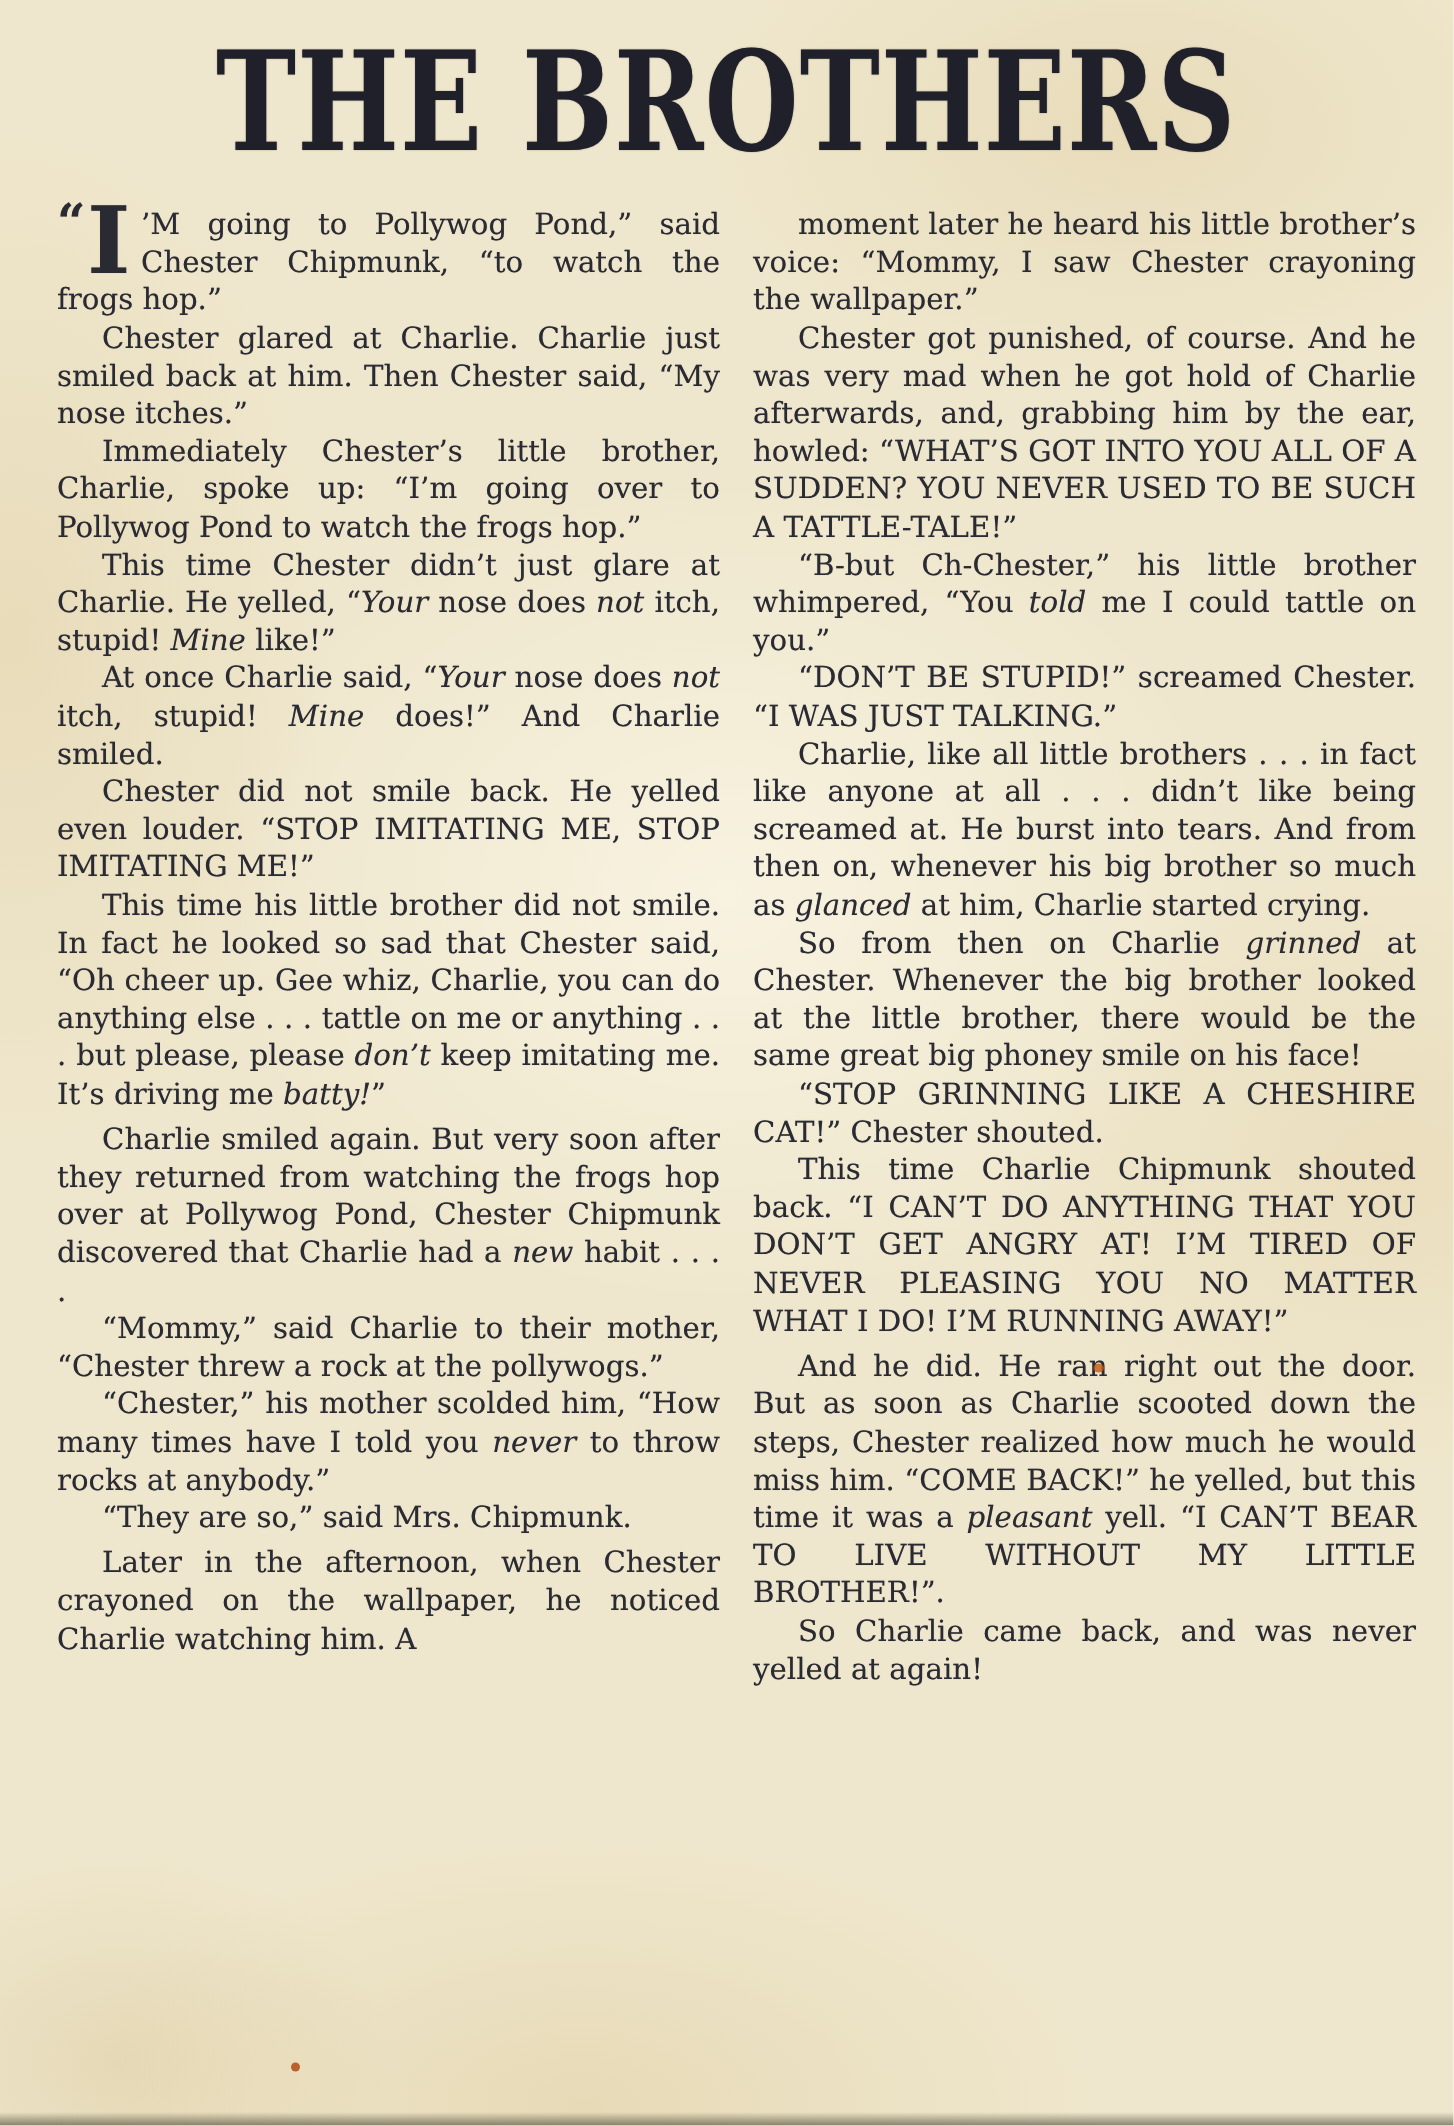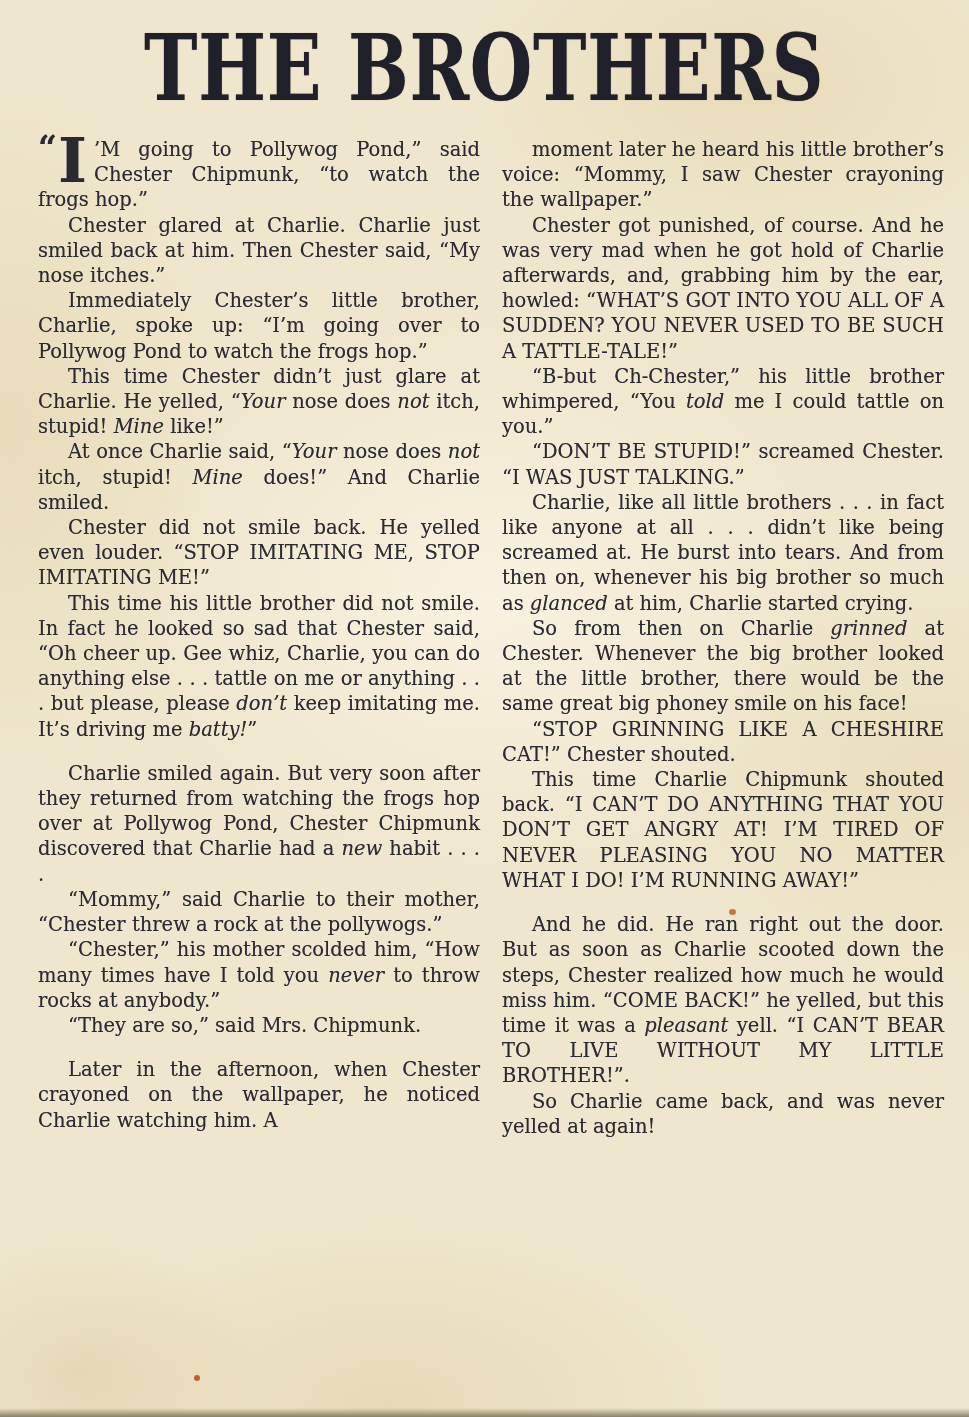--- a/index.html
+++ b/index.html
@@ -41,21 +41,21 @@
   }
   .col {
     width: 442px;
     font-size: 19.5px;
     line-height: 25.2px;
     color: #2a2a32;
     text-align: justify;
     text-shadow: 0 0 .5px rgba(42,42,50,.45);
   }
   .col p { margin: 0; text-indent: 30px; }
-  .col p.gap-before { margin-top: 19px; }
+  .col p.gap-before { margin-top: 5px; }
   .col p.p-first { text-indent: 0; }
   .lead-quote {
     float: left;
     font-size: 33px; line-height: 26px;
     font-weight: 700;
     margin: -2px 1px 0 0;
   }
   .drop-cap {
     float: left;
     font-size: 62px; line-height: 46px;

